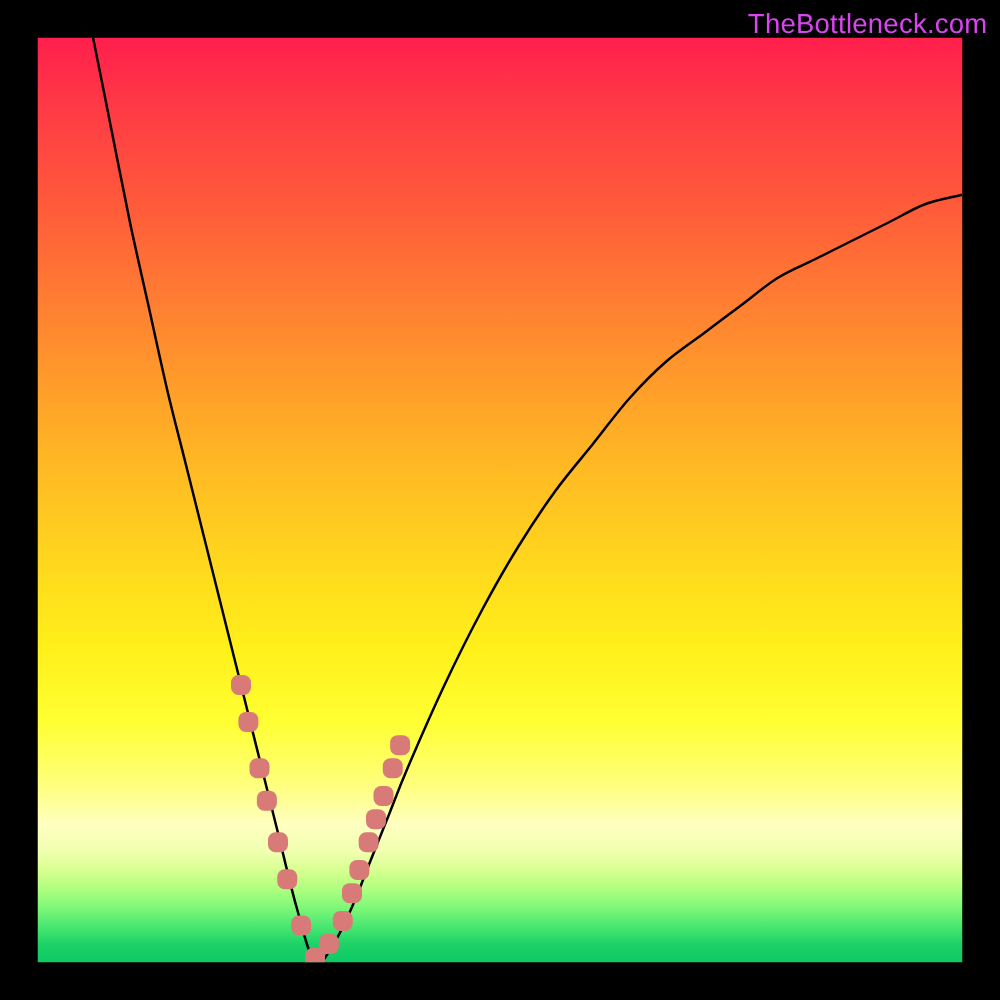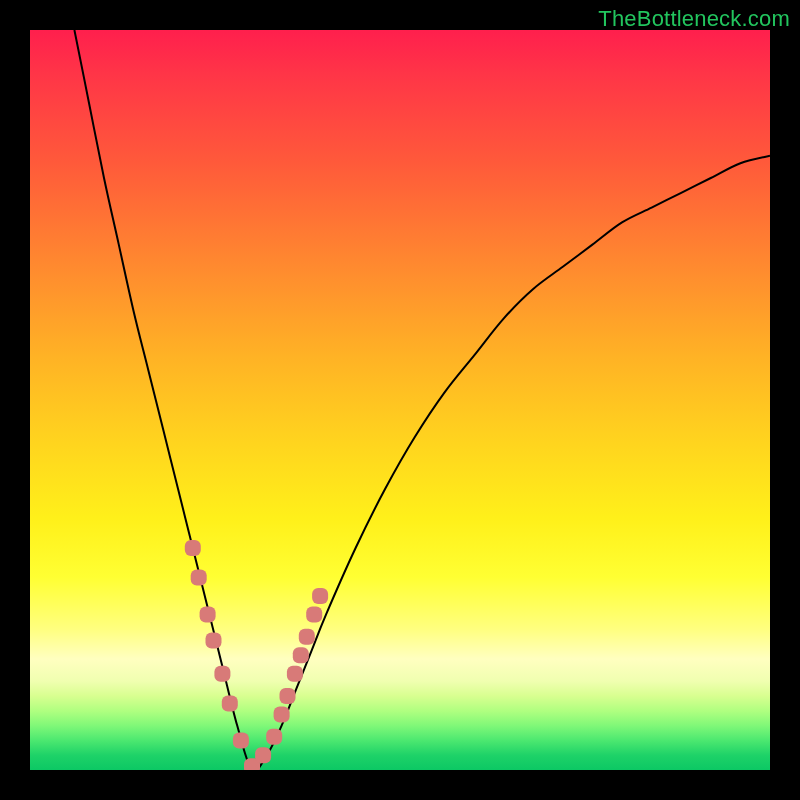--- a/index.html
+++ b/index.html
@@ -65,21 +65,21 @@
     width: 740px;
     height: 740px;
   }
   .watermark {
     position: absolute;
     top: 6px;
     right: 10px;
     font-family: Arial, Helvetica, sans-serif;
     font-size: 22px;
     font-weight: 500;
-    color: #22c55e;
+    color: #d946ef;
     letter-spacing: 0.2px;
   }
 </style>
 </head>
 <body>
 <div class="frame">
   <div class="plot">
     <div class="gradient"></div>
     <svg class="curve" viewBox="0 0 740 740" preserveAspectRatio="none">
       <path id="curve-path" d="M 44.4 0.0 C 46.9 12.3, 54.3 49.3, 59.2 74.0 C 64.1 98.7, 69.1 124.6, 74.0 148.0 C 78.9 171.4, 83.9 192.4, 88.8 214.6 C 93.7 236.8, 98.7 260.2, 103.6 281.2 C 108.5 302.2, 113.5 320.7, 118.4 340.4 C 123.3 360.1, 128.3 379.9, 133.2 399.6 C 138.1 419.3, 143.1 439.1, 148.0 458.8 C 152.9 478.5, 157.9 498.3, 162.8 518.0 C 167.7 537.7, 172.7 557.5, 177.6 577.2 C 182.5 596.9, 187.5 616.7, 192.4 636.4 C 197.3 656.1, 202.3 678.3, 207.2 695.6 C 212.1 712.9, 217.1 735.1, 222.0 740.0 C 226.9 744.9, 231.9 732.6, 236.8 725.2 C 241.7 717.8, 246.7 706.7, 251.6 695.6 C 256.5 684.5, 261.5 670.9, 266.4 658.6 C 271.3 646.3, 276.3 633.9, 281.2 621.6 C 286.1 609.3, 288.6 601.9, 296.0 584.6 C 303.4 567.3, 315.7 539.0, 325.6 518.0 C 335.5 497.0, 345.3 477.3, 355.2 458.8 C 365.1 440.3, 374.9 423.0, 384.8 407.0 C 394.7 391.0, 404.5 376.2, 414.4 362.6 C 424.3 349.0, 434.1 337.9, 444.0 325.6 C 453.9 313.3, 463.7 299.7, 473.6 288.6 C 483.5 277.5, 493.3 267.6, 503.2 259.0 C 513.1 250.4, 522.9 244.2, 532.8 236.8 C 542.7 229.4, 552.5 222.0, 562.4 214.6 C 572.3 207.2, 582.1 198.6, 592.0 192.4 C 601.9 186.2, 611.7 182.5, 621.6 177.6 C 631.5 172.7, 641.3 167.7, 651.2 162.8 C 661.1 157.9, 670.9 152.9, 680.8 148.0 C 690.7 143.1, 700.5 136.9, 710.4 133.2 C 720.3 129.5, 735.1 127.0, 740.0 125.8" fill="none" stroke="#000000" stroke-width="2"></path>

